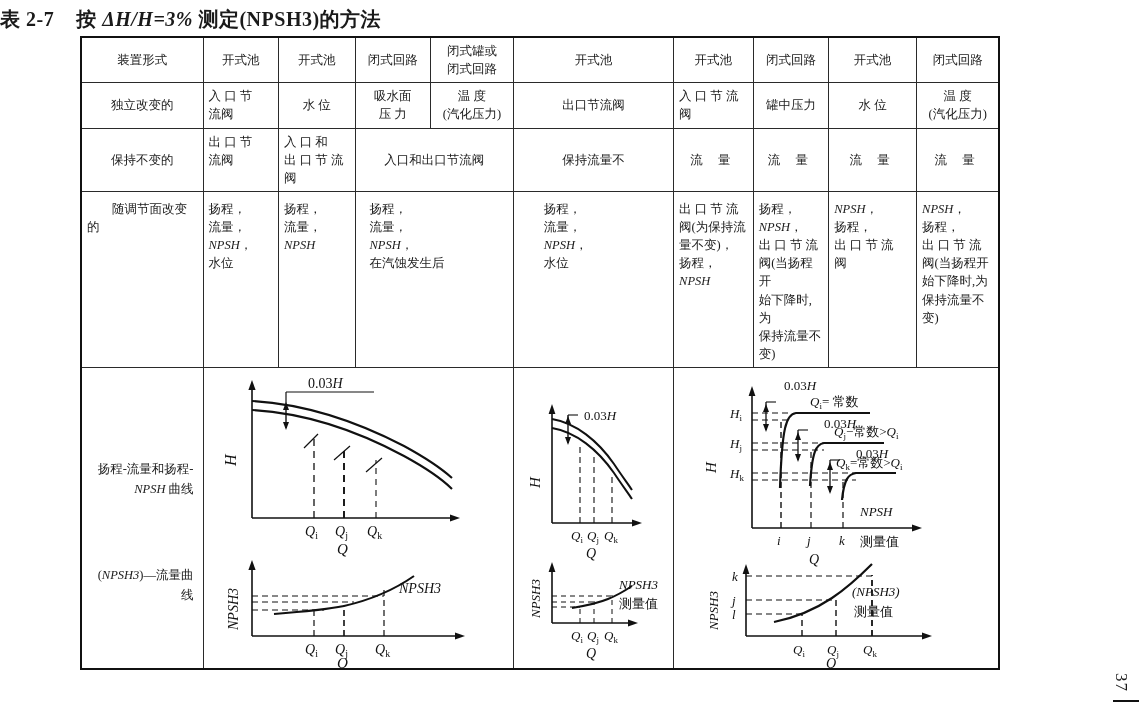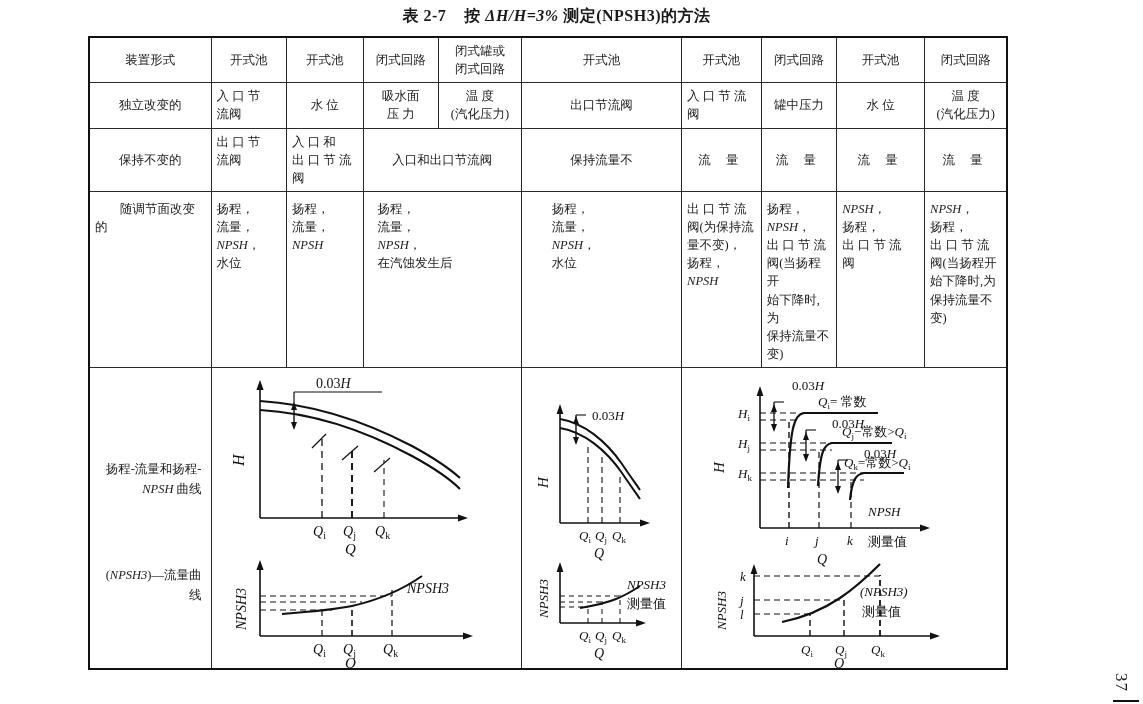--- a/index.html
+++ b/index.html
@@ -9,30 +9,29 @@
     background: #ffffff;
     font-family: "Liberation Serif", "DejaVu Serif", serif;
     color: #1a1a1a;
     overflow: hidden;
   }
   .page { position: relative; width: 1143px; height: 704px; }
 
   
   .title {
     position: absolute; top: 6px; left: 0; width: 1113px;
-    text-align: center;
-    font-size: 16px; font-weight: bold;
+    font-size: 20px; font-weight: bold;
     letter-spacing: .5px;
   }
   .title .ital { font-style: italic; }
 
   
   .tbl {
     position: absolute;
-    left: 88px; top: 36px;
+    left: 80px; top: 36px;
     width: 1000px;
     border-collapse: collapse;
     table-layout: fixed;
     font-size: 12.5px;
   }
   .tbl td {
     border-left: 1px solid #2a2a2a;
     border-right: 1px solid #2a2a2a;
     padding: 4px 5px;
     vertical-align: middle;

